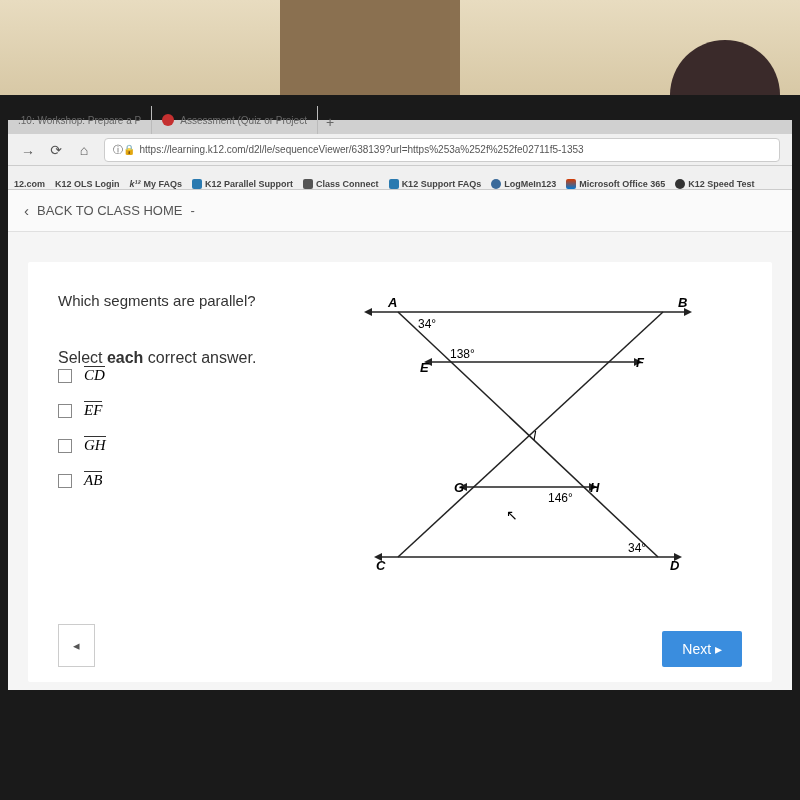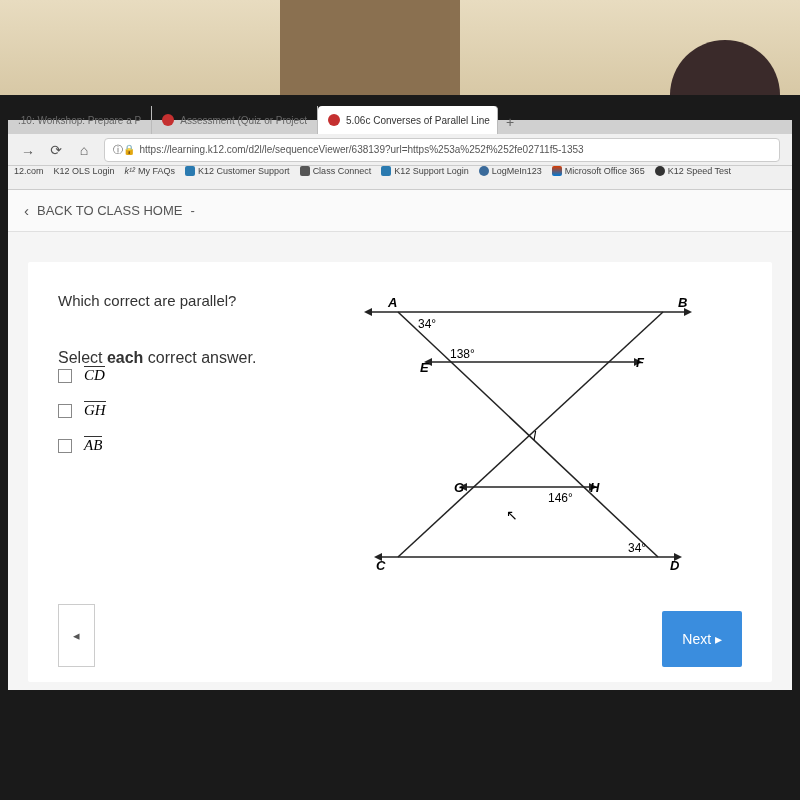--- a/index.html
+++ b/index.html
@@ -99,30 +99,31 @@
       align-items: center;
       padding: 0 8px;
       margin: 0 6px;
       font-size: 10px;
       color: #555;
       overflow: hidden;
     }
     .url-lock { color: #5a8a5a; margin-right: 4px; font-size: 10px; }
     .bookmarks-row {
       display: flex;
-      align-items: flex-start;
+      align-items: flex-end;
       background: #f0f0f0;
       height: 24px;
       padding: 0 6px;
       font-size: 9px;
       color: #444;
       gap: 10px;
       border-bottom: 1px solid #ccc;
       white-space: nowrap;
       overflow: hidden;
+      font-weight: bold;
     }
     .bookmark { display: flex; align-items: center; gap: 3px; }
     .bm-icon { width: 10px; height: 10px; border-radius: 2px; }
     .page-content {
       background: #f5f5f5;
       height: 500px;
     }
     .breadcrumb-bar {
       background: #fafafa;
       padding: 12px 16px;
@@ -186,21 +187,21 @@
       background: #fff;
       border: 1px solid #ccc;
       padding: 8px 14px;
       color: #555;
       font-size: 13px;
     }
     .nav-next {
       background: #3a8dde;
       color: #fff;
       border: none;
-      padding: 20px 20px;
+      padding: 10px 20px;
       font-size: 14px;
       border-radius: 2px;
       margin-top: 7px;
     }
     .cursor {
       position: absolute;
       font-size: 14px;
       color: #000;
     }
   </style>
@@ -213,25 +214,20 @@
 
 <div class="monitor">
   <div class="browser-chrome">
     <div class="tabs-row">
       <div class="tab">
         <span>.10: Workshop: Prepare a P</span>
       </div>
       <div class="tab">
         <span class="tab-icon"></span>
         <span>Assessment (Quiz or Project</span>
-      </div>
-      <div class="tab active">
-        <span class="tab-icon"></span>
-        <span>5.06c Converses of Parallel Line</span>
-        <span class="tab-close">✕</span>
       </div>
       <div class="new-tab">+</div>
     </div>
 
     <div class="nav-row">
       <div class="nav-btn">→</div>
       <div class="nav-btn">⟳</div>
       <div class="nav-btn">⌂</div>
       <div class="url-bar">
         <span>ⓘ</span>
@@ -246,29 +242,29 @@
         </div>
       <div class="bookmark">
           <span>K12 OLS Login</span>
         </div>
       <div class="bookmark">
           <span style="font-style:italic">k¹²</span> 
           <span>My FAQs</span>
         </div>
       <div class="bookmark">
           <span class="bm-icon" style="background:#2a7ab0"></span>
-          <span>K12 Customer Support</span>
+          <span>K12 Parallel Support</span>
         </div>
       <div class="bookmark">
           <span class="bm-icon" style="background:#555"></span>
           <span>Class Connect</span>
         </div>
       <div class="bookmark">
           <span class="bm-icon" style="background:#2a7ab0"></span>
-          <span>K12 Support Login</span>
+          <span>K12 Support FAQs</span>
         </div>
       <div class="bookmark">
           <span class="bm-icon" style="background:#3a6a9a;border-radius:50%"></span>
           <span>LogMeIn123</span>
         </div>
       <div class="bookmark">
           <span class="bm-icon" style="background:linear-gradient(#d83b01,#0078d4)"></span>
           <span>Microsoft Office 365</span>
         </div>
       <div class="bookmark">
@@ -280,27 +276,31 @@
     <div class="page-content">
       <div class="breadcrumb-bar">
         <span class="back-chevron">‹</span>
         <span>BACK TO CLASS HOME</span>
         <span>-</span>
       </div>
 
       <div class="quiz-panel">
         <div class="quiz-columns">
           <div class="quiz-left">
-            <div class="question">Which correct are parallel?</div>
+            <div class="question">Which segments are parallel?</div>
             <div class="instruction">
               <span>Select </span><b>each</b><span> correct answer.</span>
             </div>
             <div class="answer-row">
               <div class="checkbox"></div>
               <span class="seg">CD</span>
+            </div>
+            <div class="answer-row">
+              <div class="checkbox"></div>
+              <span class="seg">EF</span>
             </div>
             <div class="answer-row">
               <div class="checkbox"></div>
               <span class="seg">GH</span>
             </div>
             <div class="answer-row">
               <div class="checkbox"></div>
               <span class="seg">AB</span>
             </div>
           </div>

